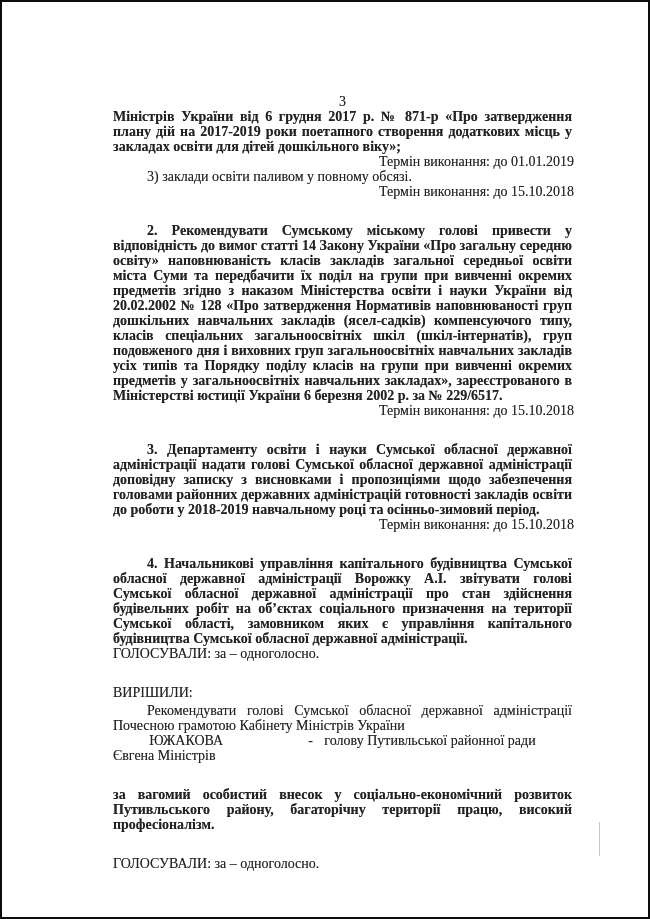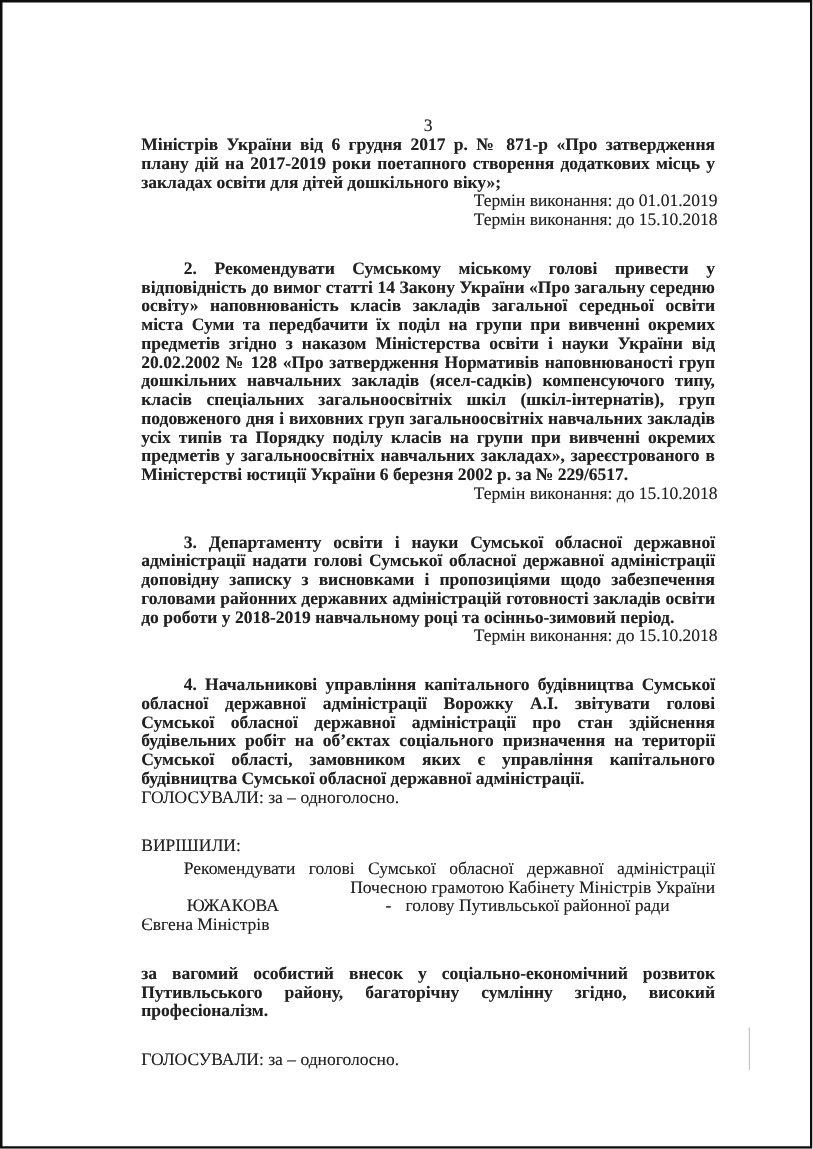--- a/index.html
+++ b/index.html
@@ -29,21 +29,21 @@
   }
   p { margin: 0; font-weight: bold; }
   .pagenum { text-align: center; }
   .just { text-align: justify; }
   .ind { text-indent: 34px; }
   .pind { padding-left: 34px; }
   .mt { margin-top: 24px; }
   .mt-sm { margin-top: 3px; }
   .deadline { margin-left: 266px; white-space: nowrap; }
   .stretch { text-align: justify; text-align-last: justify; }
-  .center { text-align: right; }
+  .center { text-align: left; }
   .awardee-row { display: flex; justify-content: center; }
   .awardee-row .surname { flex: 0 0 159px; }
   .awardee-row .dash { flex: 0 0 16px; }
   .artifact {
     position: absolute;
     left: 597px;
     top: 820px;
     width: 1px;
     height: 34px;
     background: #c6c6c6;
@@ -57,20 +57,21 @@
   <div class="artifact"></div>
 
   <div class="textblock">
 
     <div class="pagenum">3</div>
 
     <p class="just">Міністрів України від 6 грудня 2017 р. № 871-р «Про затвердження плану дій на 2017-2019 роки поетапного створення додаткових місць у закладах освіти для дітей дошкільного віку»;</p>
 
     <div class="deadline">Термін виконання: до 01.01.2019</div>
 
+    <div class="ind">3) заклади освіти паливом у повному обсязі.</div>
 
     <div class="deadline">Термін виконання: до 15.10.2018</div>
 
     <p class="just ind mt">2. Рекомендувати Сумському міському голові привести у відповідність до вимог статті 14 Закону України «Про загальну середню освіту» наповнюваність класів закладів загальної середньої освіти міста Суми та передбачити їх поділ на групи при вивченні окремих предметів згідно з наказом Міністерства освіти і науки України від 20.02.2002 № 128 «Про затвердження Нормативів наповнюваності груп дошкільних навчальних закладів (ясел-садків) компенсуючого типу, класів спеціальних загальноосвітніх шкіл (шкіл-інтернатів), груп подовженого дня і виховних груп загальноосвітніх навчальних закладів усіх типів та Порядку поділу класів на групи при вивченні окремих предметів у загальноосвітніх навчальних закладах», зареєстрованого в Міністерстві юстиції України 6 березня 2002 р. за № 229/6517.</p>
 
     <div class="deadline">Термін виконання: до 15.10.2018</div>
 
     <p class="just ind mt">3. Департаменту освіти і науки Сумської обласної державної адміністрації надати голові Сумської обласної державної адміністрації доповідну записку з висновками і пропозиціями щодо забезпечення головами районних державних адміністрацій готовності закладів освіти до роботи у 2018-2019 навчальному році та осінньо-зимовий період.</p>
 
     <div class="deadline">Термін виконання: до 15.10.2018</div>
@@ -86,18 +87,18 @@
       <div class="stretch ind mt-sm">Рекомендувати голові Сумської обласної державної адміністрації</div>
       <div class="center">Почесною грамотою Кабінету Міністрів України</div>
       <div class="awardee-row">
         <span class="surname">ЮЖАКОВА</span>
         <span class="dash">-</span>
         <span>голову Путивльської районної ради</span>
       </div>
       <div>Євгена Міністрів</div>
     </div>
 
-    <p class="just mt">за вагомий особистий внесок у соціально-економічний розвиток Путивльського району, багаторічну сумлінну згідно, високий професіоналізм.</p>
+    <p class="just mt">за вагомий особистий внесок у соціально-економічний розвиток Путивльського району, багаторічну території працю, високий професіоналізм.</p>
 
     <div class="mt">ГОЛОСУВАЛИ: за – одноголосно.</div>
 
   </div>
 </div>
 
 </body></html>

